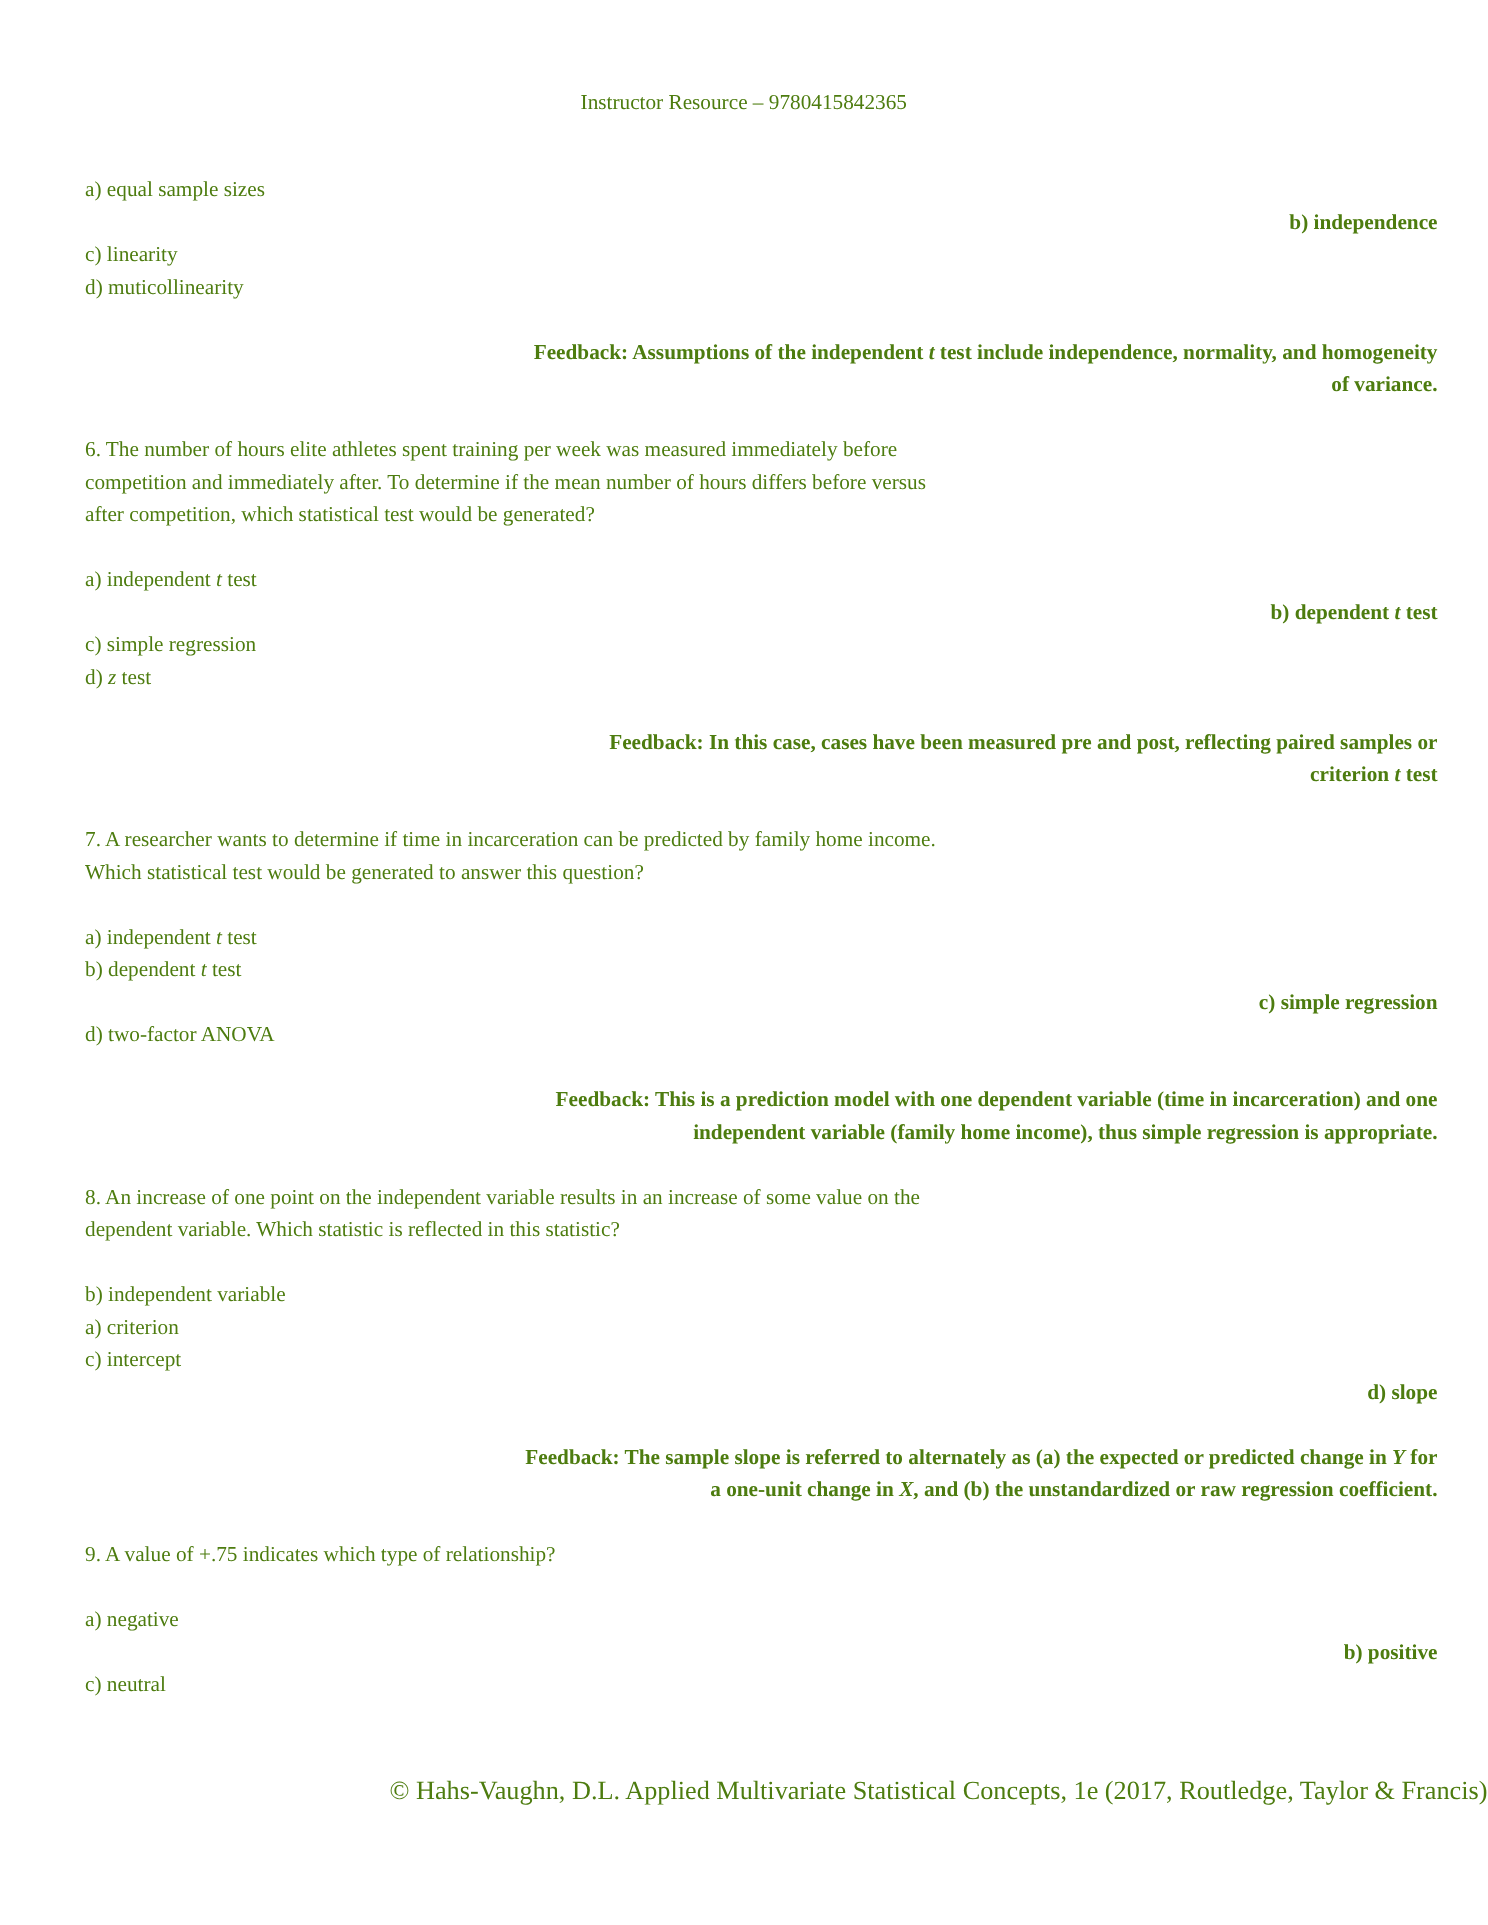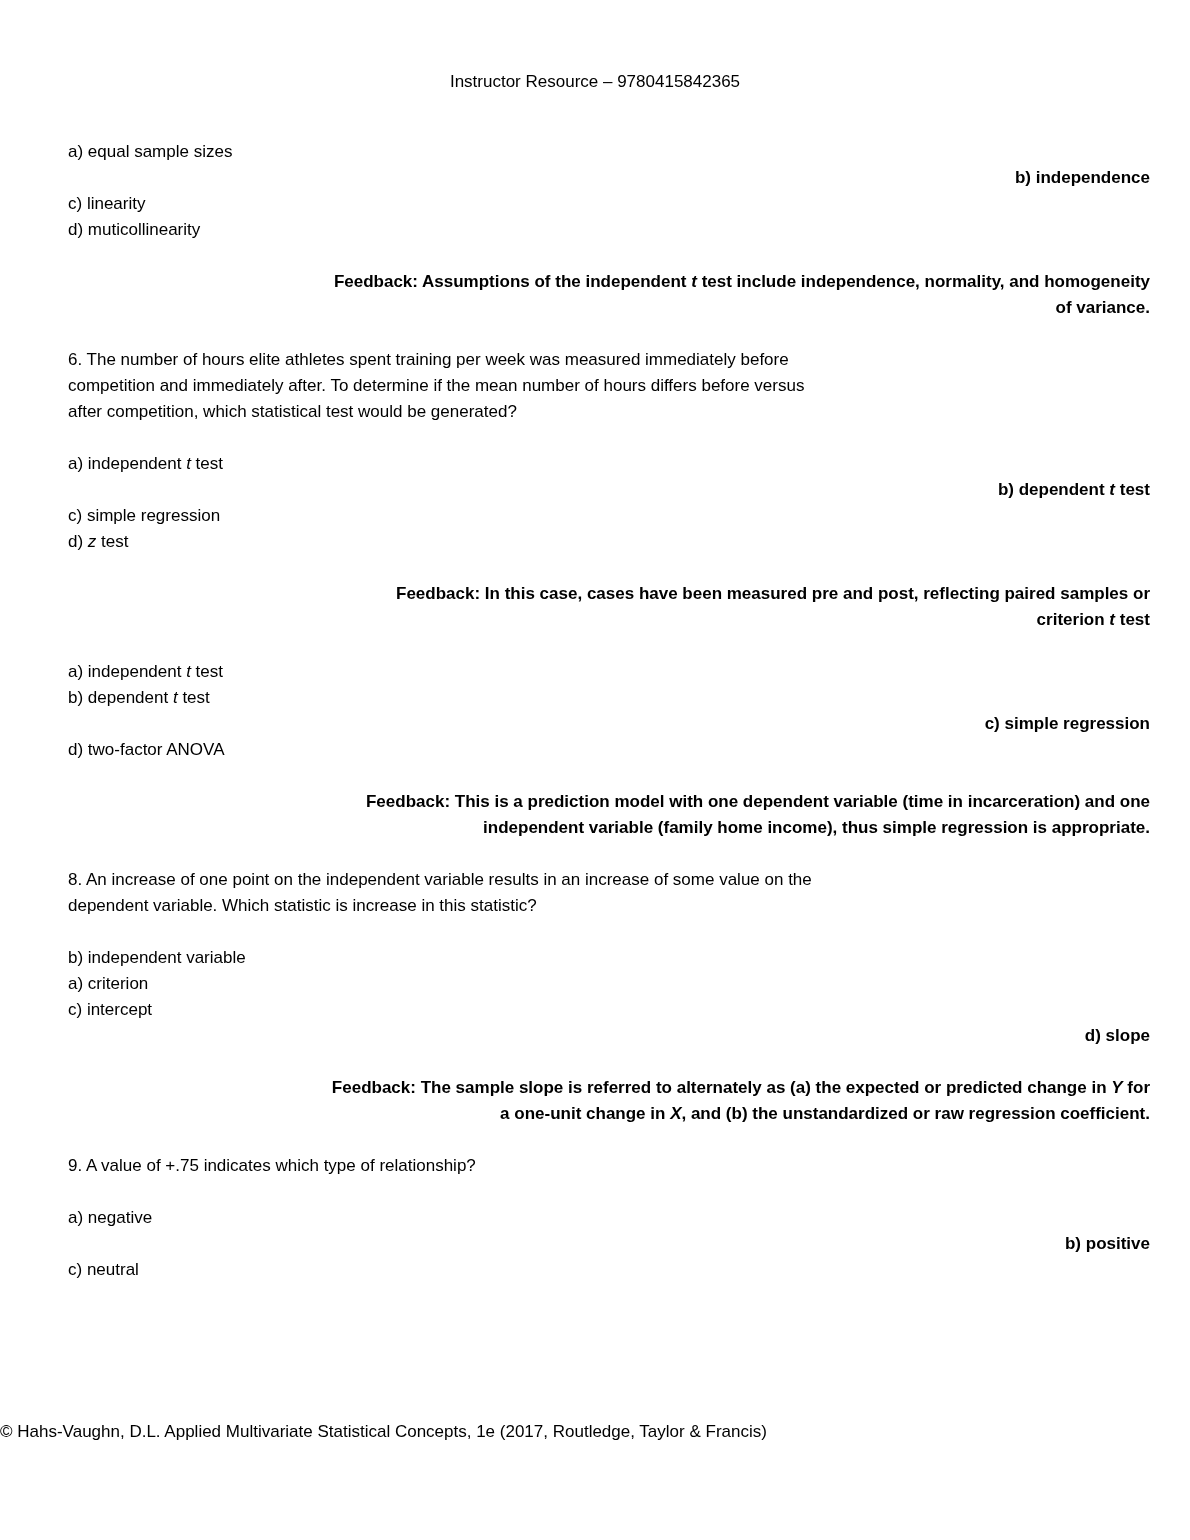--- a/index.html
+++ b/index.html
@@ -5,22 +5,22 @@
   html, body {
     margin: 0;
     padding: 0;
     background: #ffffff;
   }
   .page {
     position: relative;
     width: 1190px;
     height: 1540px;
     background: #ffffff;
-    font-family: Liberation Sans, sans-serif;
-    color: #000000;
+    font-family: Liberation Serif, serif;
+    color: #4d7c0f;
     overflow: hidden;
   }
   .doc-header {
     padding-top: 69px;
     text-align: center;
     font-size: 17px;
     line-height: 26px;
     white-space: nowrap;
   }
   .doc-body {
@@ -41,22 +41,22 @@
     text-align: right;
   }
   .italic {
     font-style: italic;
   }
   .doc-footer {
     position: absolute;
     left: 0;
     right: 0;
     top: 1419px;
-    text-align: left;
-    font-size: 17px;
+    text-align: right;
+    font-size: 21px;
     line-height: 26px;
     white-space: nowrap;
   }
 </style>
 </head>
 <body>
 
 <div class="page">
   <div class="doc-header">
     <span>Instructor Resource – 9780415842365</span>
@@ -81,33 +81,37 @@
       <div class="block options">
         <div class="line"><span>a) independent </span><span class="italic">t</span><span> test</span></div>
         <div class="line bold"><span>b) dependent </span><span class="italic">t</span><span> test</span></div>
         <div class="line"><span>c) simple regression</span></div>
         <div class="line"><span>d) </span><span class="italic">z</span><span> test</span></div>
       </div>
       <div class="block feedback bold">
         <div class="line"><span>Feedback: In this case, cases have been measured pre and post, reflecting paired samples or</span></div>
         <div class="line"><span>criterion </span><span class="italic">t</span><span> test</span></div>
       </div>
+      <div class="block question">
+        <div class="line"><span>7. A researcher wants to determine if time in incarceration can be predicted by family home income.</span></div>
+        <div class="line"><span>Which statistical test would be generated to answer this question?</span></div>
+      </div>
       <div class="block options">
         <div class="line"><span>a) independent </span><span class="italic">t</span><span> test</span></div>
         <div class="line"><span>b) dependent </span><span class="italic">t</span><span> test</span></div>
         <div class="line bold"><span>c) simple regression</span></div>
         <div class="line"><span>d) two-factor ANOVA</span></div>
       </div>
       <div class="block feedback bold">
         <div class="line"><span>Feedback: This is a prediction model with one dependent variable (time in incarceration) and one</span></div>
         <div class="line"><span>independent variable (family home income), thus simple regression is appropriate.</span></div>
       </div>
       <div class="block question">
         <div class="line"><span>8. An increase of one point on the independent variable results in an increase of some value on the</span></div>
-        <div class="line"><span>dependent variable. Which statistic is increase in this statistic?</span></div>
+        <div class="line"><span>dependent variable. Which statistic is reflected in this statistic?</span></div>
       </div>
       <div class="block options">
         <div class="line"><span>b) independent variable</span></div>
         <div class="line"><span>a) criterion</span></div>
         <div class="line"><span>c) intercept</span></div>
         <div class="line bold"><span>d) slope</span></div>
       </div>
       <div class="block feedback bold">
         <div class="line"><span>Feedback: The sample slope is referred to alternately as (a) the expected or predicted change in </span><span class="italic">Y</span><span> for</span></div>
         <div class="line"><span>a one-unit change in </span><span class="italic">X</span><span>, and (b) the unstandardized or raw regression coefficient.</span></div>

